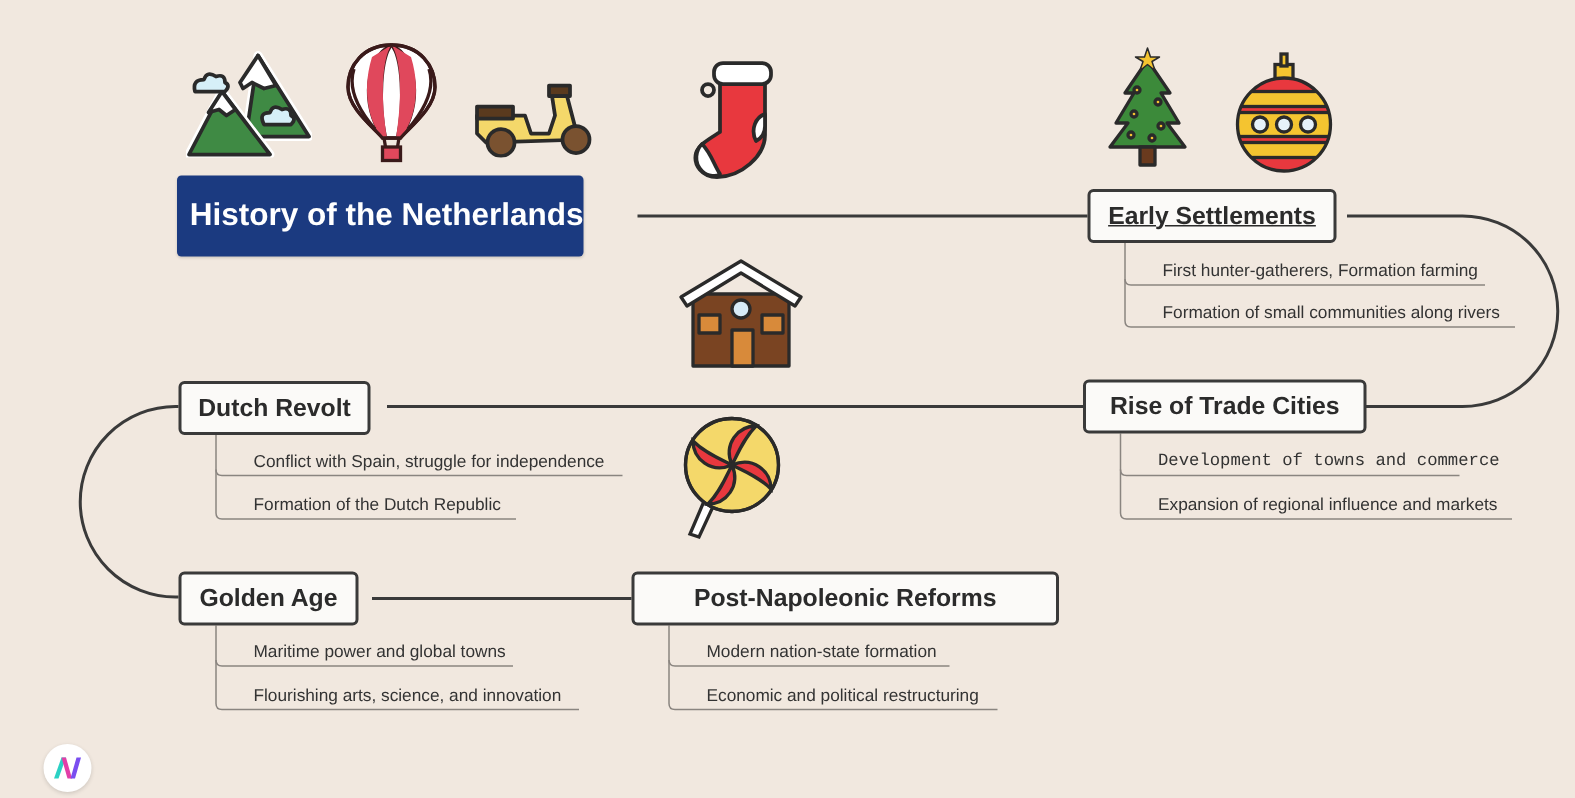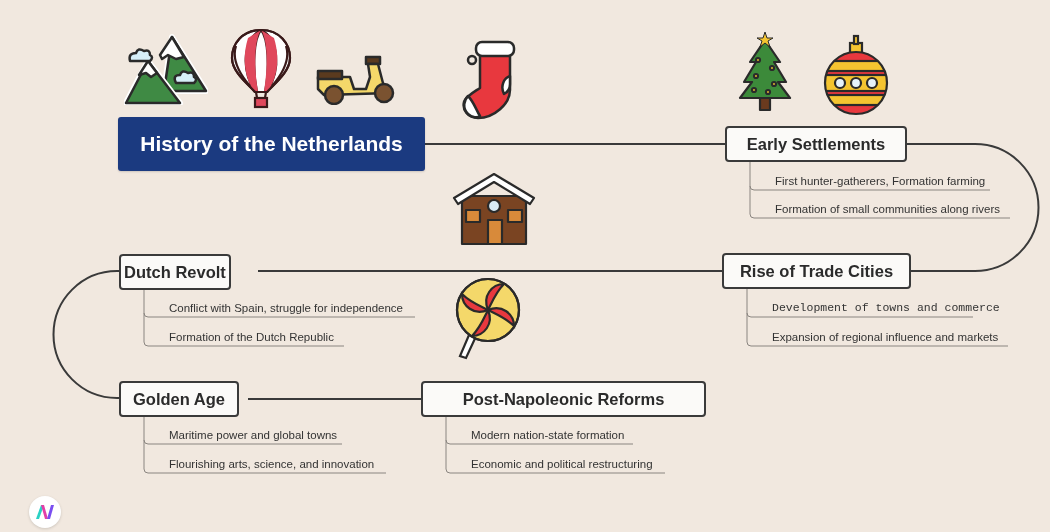--- a/index.html
+++ b/index.html
@@ -4,24 +4,24 @@
 <style>
   html, body { margin: 0; padding: 0; }
   body {
     width: 1050px; height: 532px; overflow: hidden; position: relative;
     background: #f1e8df;
     font-family: "Liberation Sans", "DejaVu Sans", sans-serif;
   }
   .canvas { position: absolute; left: 0; top: 0; width: 1050px; height: 532px; }
   svg.connectors { position: absolute; left: 0; top: 0; }
   .root {
-    position: absolute; left: 118px; top: 117px; width: 307px; height: 54px;
+    position: absolute; left: 118px; top: 117px; width: 271px; height: 54px;
     background: #1b3a80; border-radius: 3px;
     color: #fff; font-weight: bold; font-size: 21px;
-    display: flex; align-items: center; justify-content: center;
+    display: flex; align-items: center; justify-content: flex-end;
     box-shadow: 0 1px 2px rgba(0,0,0,0.15);
   }
   .topic {
     position: absolute; height: 36px; box-sizing: border-box;
     background: #fbfaf8; border: 2px solid #3a3a3a; border-radius: 4px;
     color: #2b2b2b; font-weight: bold; font-size: 16.5px;
     display: flex; align-items: center; justify-content: center;
     white-space: nowrap;
   }
   .sub {
@@ -70,33 +70,33 @@
 
       <path d="M446 417 L446 440 Q446 444 450 444 L633 444"></path>
       <path d="M446 440 L446 469 Q446 473 450 473 L665 473"></path>
     </g>
   </svg>
 
   <div class="root">
     <span>History of the Netherlands</span>
   </div>
 
-  <div class="topic" style="left:725px;top:126px;width:182px;">
+  <div class="topic" style="left:725px;top:126px;width:166px;text-decoration:underline;">
     <span>Early Settlements</span>
   </div>
   <div class="sub" style="left:775px;top:174px;">First hunter-gatherers, Formation farming</div>
   <div class="sub" style="left:775px;top:202px;">Formation of small communities along rivers</div>
 
   <div class="topic" style="left:722px;top:253px;width:189px;">
     <span>Rise of Trade Cities</span>
   </div>
   <div class="sub" style="left:772px;top:301px;font-family:Liberation Mono, monospace;">Development of towns and commerce</div>
   <div class="sub" style="left:772px;top:330px;">Expansion of regional influence and markets</div>
 
-  <div class="topic" style="left:119px;top:254px;width:112px;">
+  <div class="topic" style="left:119px;top:254px;width:128px;">
     <span>Dutch Revolt</span>
   </div>
   <div class="sub" style="left:169px;top:301px;">Conflict with Spain, struggle for independence</div>
   <div class="sub" style="left:169px;top:330px;">Formation of the Dutch Republic</div>
 
   <div class="topic" style="left:119px;top:381px;width:120px;">
     <span>Golden Age</span>
   </div>
   <div class="sub" style="left:169px;top:428px;">Maritime power and global towns</div>
   <div class="sub" style="left:169px;top:457px;">Flourishing arts, science, and innovation</div>

